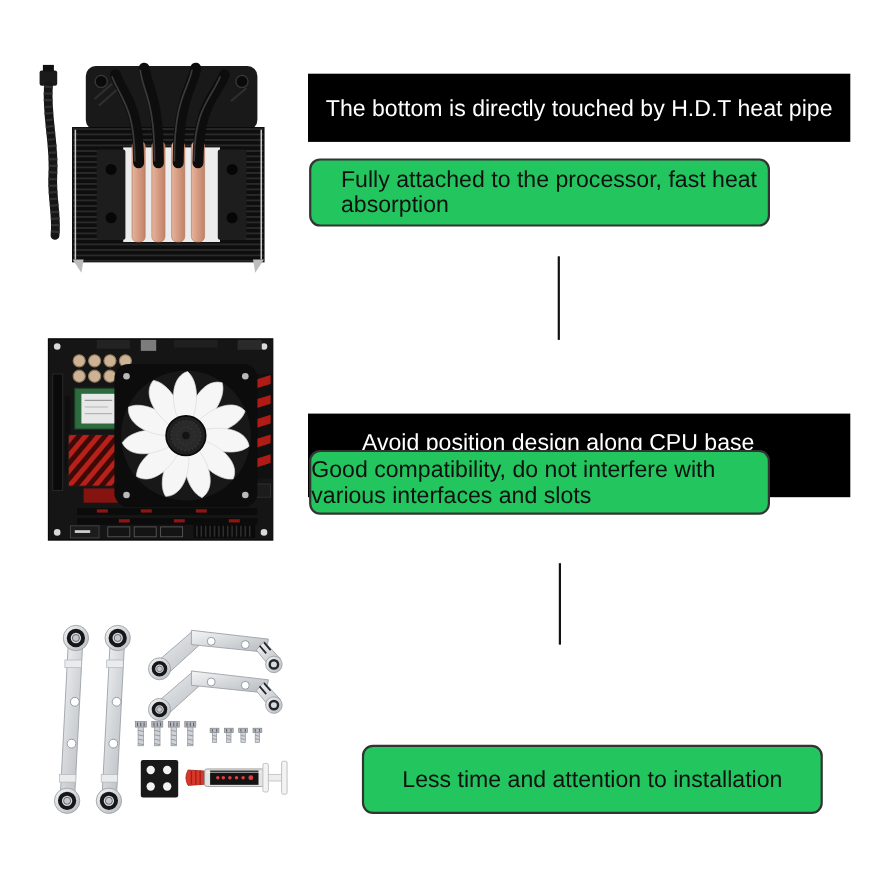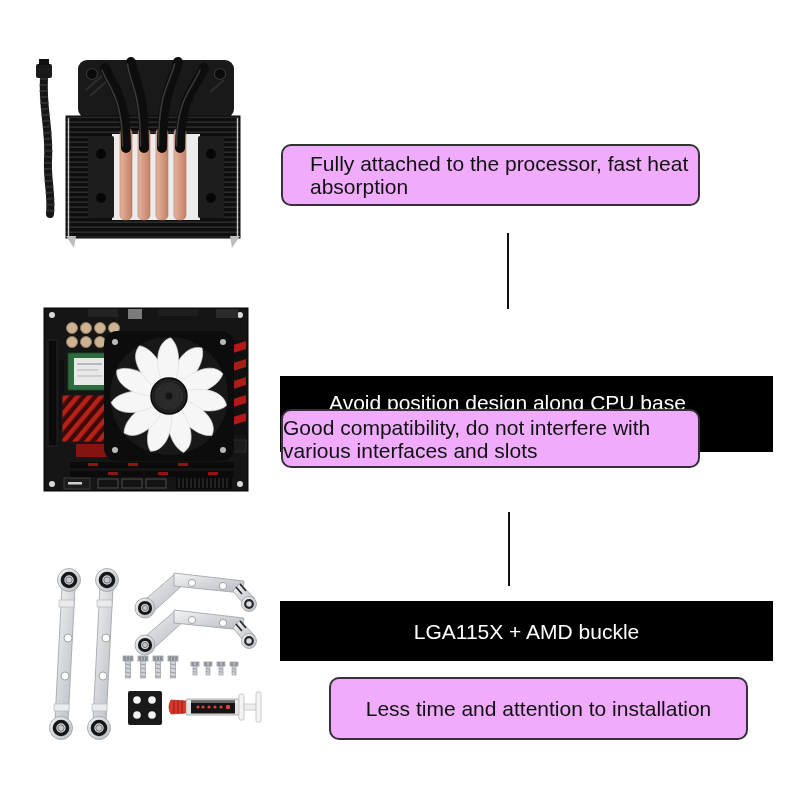--- a/index.html
+++ b/index.html
@@ -12,21 +12,21 @@
     background: #000000; color: #ffffff;
     display: flex; align-items: center;
     font-size: 21px; line-height: 23px; white-space: pre-line;
   }
   .banner-1 { top: 67px;  height: 62px; justify-content: center; }
   .banner-2 { top: 332px; height: 76px; padding-left: 49px; margin-top: 44px; }
   .banner-3 { top: 601px; height: 60px; justify-content: center; }
 
   .note {
     position: absolute; left: 281px; width: 419px;
-    background: #f0abfc; color: #111111;
+    background: #22c55e; color: #111111;
     border: 2px solid #333333; border-radius: 10px;
     display: flex; align-items: center;
     font-size: 21px; line-height: 23px; white-space: pre-line;
   }
   .note-1 { top: 144px; height: 62px; padding-left: 27px; }
   .note-2 { top: 409px; height: 59px; }
   .note-3 { top: 677px; height: 63px; justify-content: center; margin-left: 48px; }
 
   .connector { position: absolute; width: 2px; background: #111111; }
   .connector-1 { left: 507px; top: 233px; height: 76px; }
@@ -314,38 +314,38 @@
       <circle cx="187" cy="149" r="1.6" fill="#e04040"></circle>
       <circle cx="193" cy="149" r="1.6" fill="#e04040"></circle>
       <circle cx="200" cy="149" r="2.2" fill="#e04040"></circle>
       <line x1="160" y1="144" x2="210" y2="144" stroke="#ffffff" stroke-width="1" opacity="0.7"></line>
       <rect x="211" y="136" width="5" height="26" rx="1.5" fill="#f3f3f3" stroke="#bbbbbb" stroke-width="0.8"></rect>
       <rect x="216" y="146" width="13" height="6" fill="#ededed" stroke="#c2c2c2" stroke-width="0.8"></rect>
       <rect x="228" y="134" width="5" height="30" rx="1.5" fill="#f3f3f3" stroke="#bbbbbb" stroke-width="0.8"></rect>
     </g>
   </svg>
 
+  <div class="banner banner-1">
+    <span>The bottom is directly touched by H.D.T heat pipe</span>
+  </div>
   <div class="note note-1">
     <span>Fully attached to the processor, fast heat
 absorption</span>
   </div>
 
   <div class="connector connector-1"></div>
 
   <div class="banner banner-2">
     <span>Avoid position design along CPU base
 line frame</span>
   </div>
   <div class="note note-2">
     <span>Good compatibility, do not interfere with
 various interfaces and slots</span>
   </div>
 
   <div class="connector connector-2"></div>
 
-  <div class="banner banner-3">
-    <span>LGA115X + AMD buckle</span>
-  </div>
   <div class="note note-3">
     <span>Less time and attention to installation</span>
   </div>
 
 </div>
 
 </body></html>

